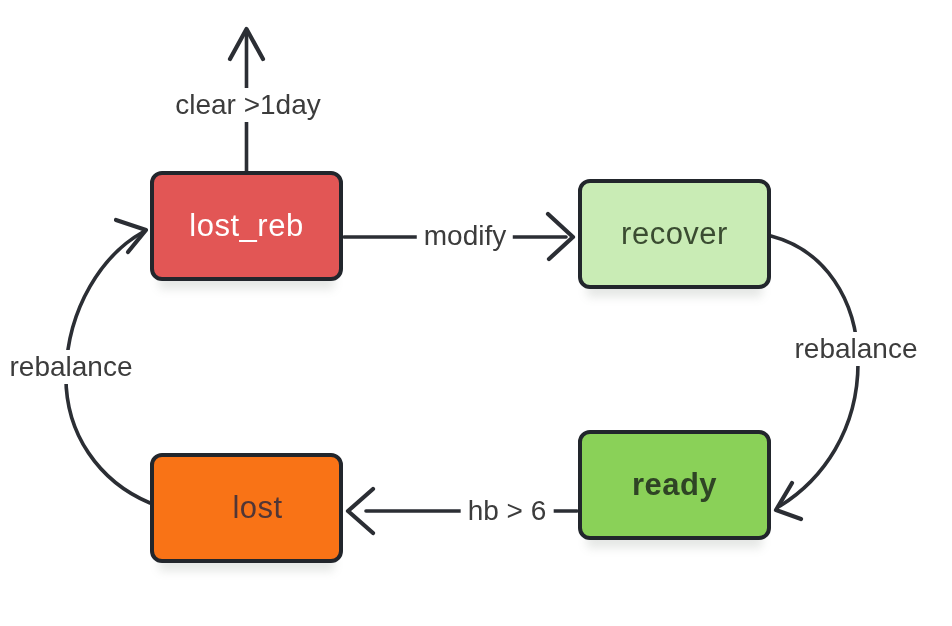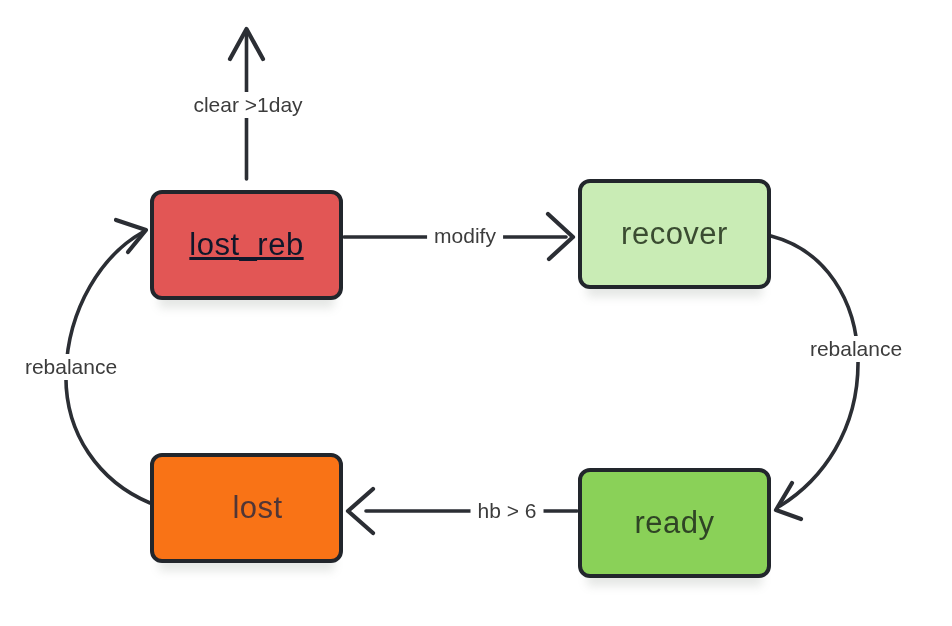--- a/index.html
+++ b/index.html
@@ -38,30 +38,30 @@
     height:110px;
     border:4px solid #22262c;
     border-radius:12px;
     display:flex;
     align-items:center;
     justify-content:center;
     font-size:31px;
     letter-spacing:0.5px;
     box-shadow:0 17px 10px -9px rgba(110,120,110,0.18);
   }
-  .state--lost_reb { left:150px; top:190px; background:#e25655; color:#0f172a;text-decoration:underline; }
+  .state--lost_reb { left:150px; top:171px; background:#e25655; color:#ffffff; }
   .state--modify   { left:578px; top:179px; background:#c9ecb5; color:#3a4c31; }
   .state--lost     { left:150px; top:453px; background:#f97316; color:#513636;padding-left:22px; }
-  .state--ready    { left:578px; top:468px; background:#8ad158; color:#2f4425; }
+  .state--ready    { left:578px; top:430px; background:#8ad158; color:#2f4425;font-weight:bold; }
   .edge-label {
     position:absolute;
     transform:translate(-50%,-50%);
     background:#ffffff;
     color:#3c3c3c;
-    font-size:21px;
+    font-size:28px;
     padding:1px 7px;
     white-space:nowrap;
   }
   .edge-label--clear     { left:248px; top:105px; }
   .edge-label--recover   { left:465px; top:236px; }
   .edge-label--reb-right { left:856px; top:349px; }
   .edge-label--hb        { left:459px; top:511px;margin-left:48px; }
   .edge-label--reb-left  { left:71px;  top:367px; }
 </style>
 </head>

